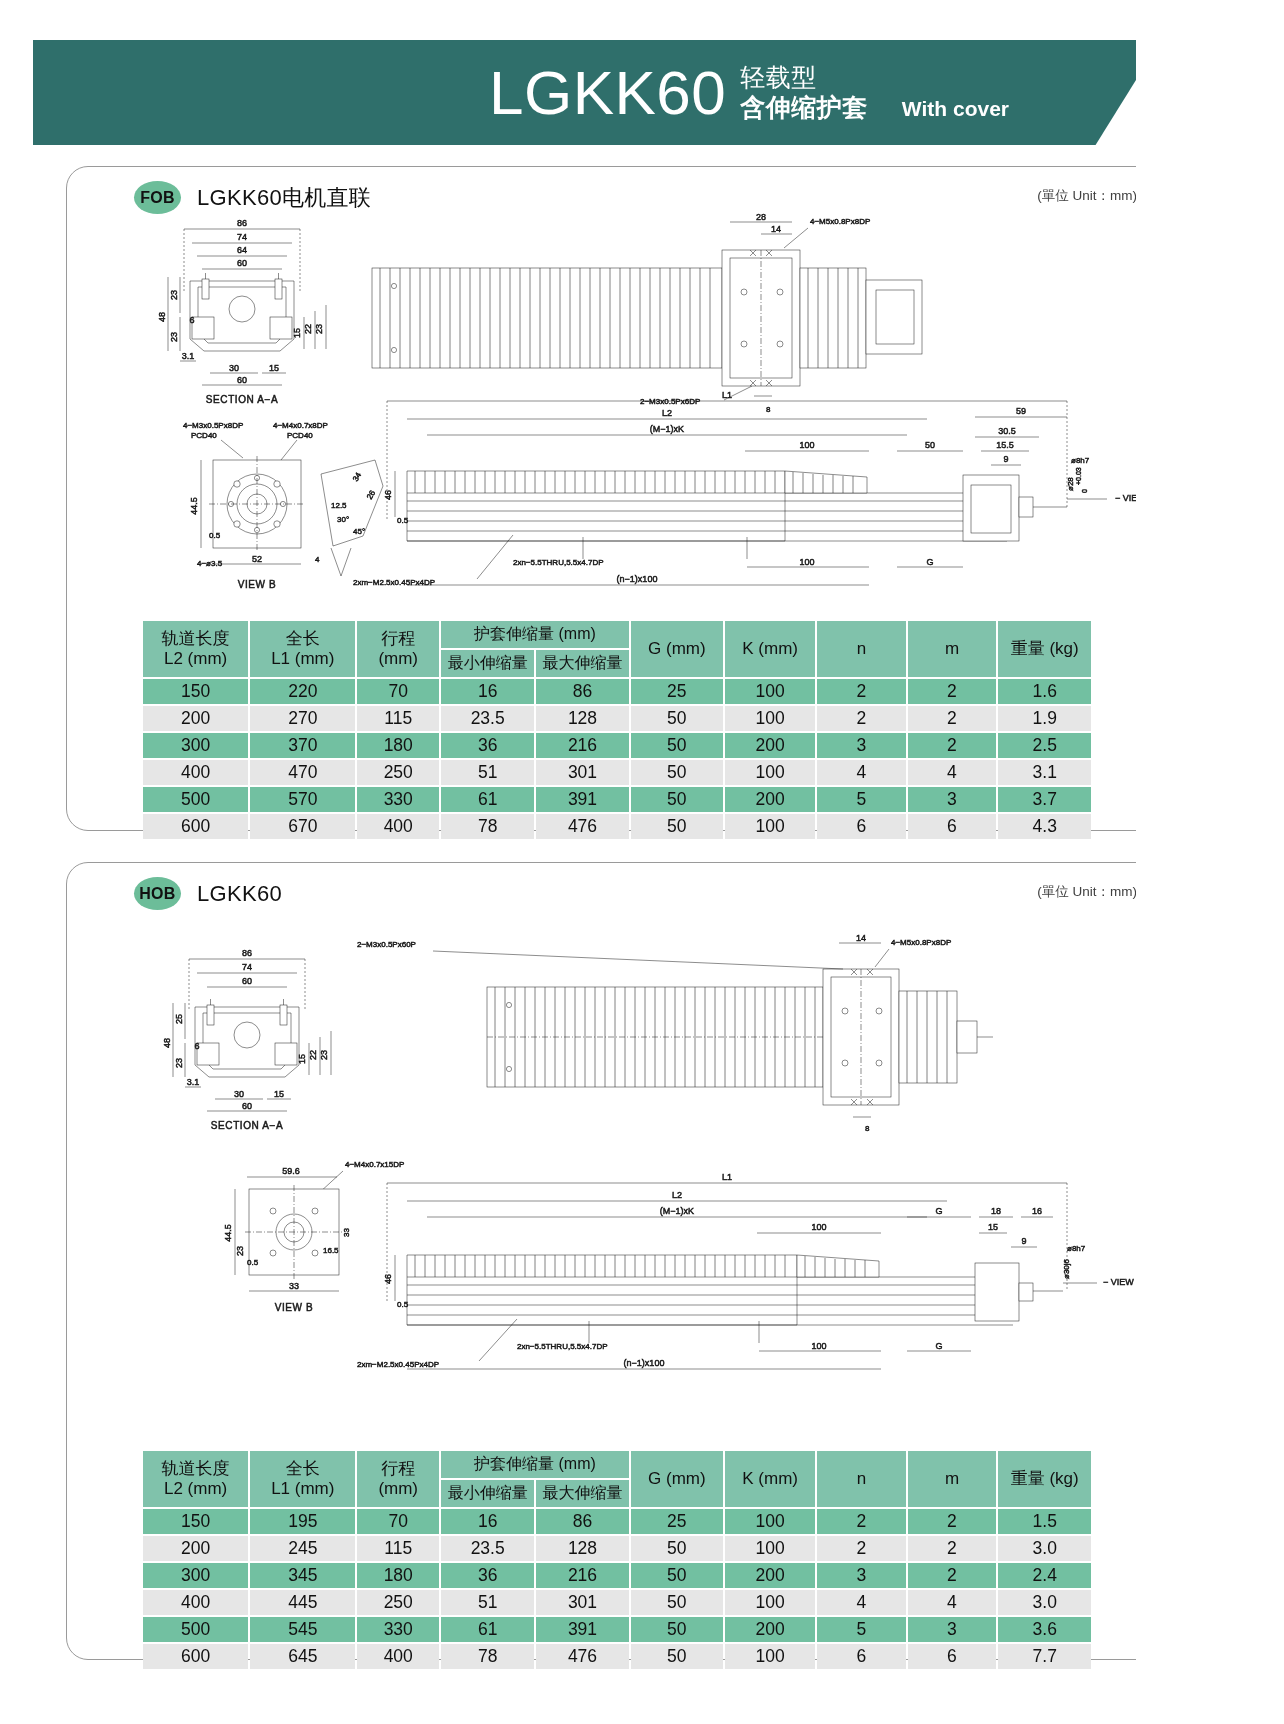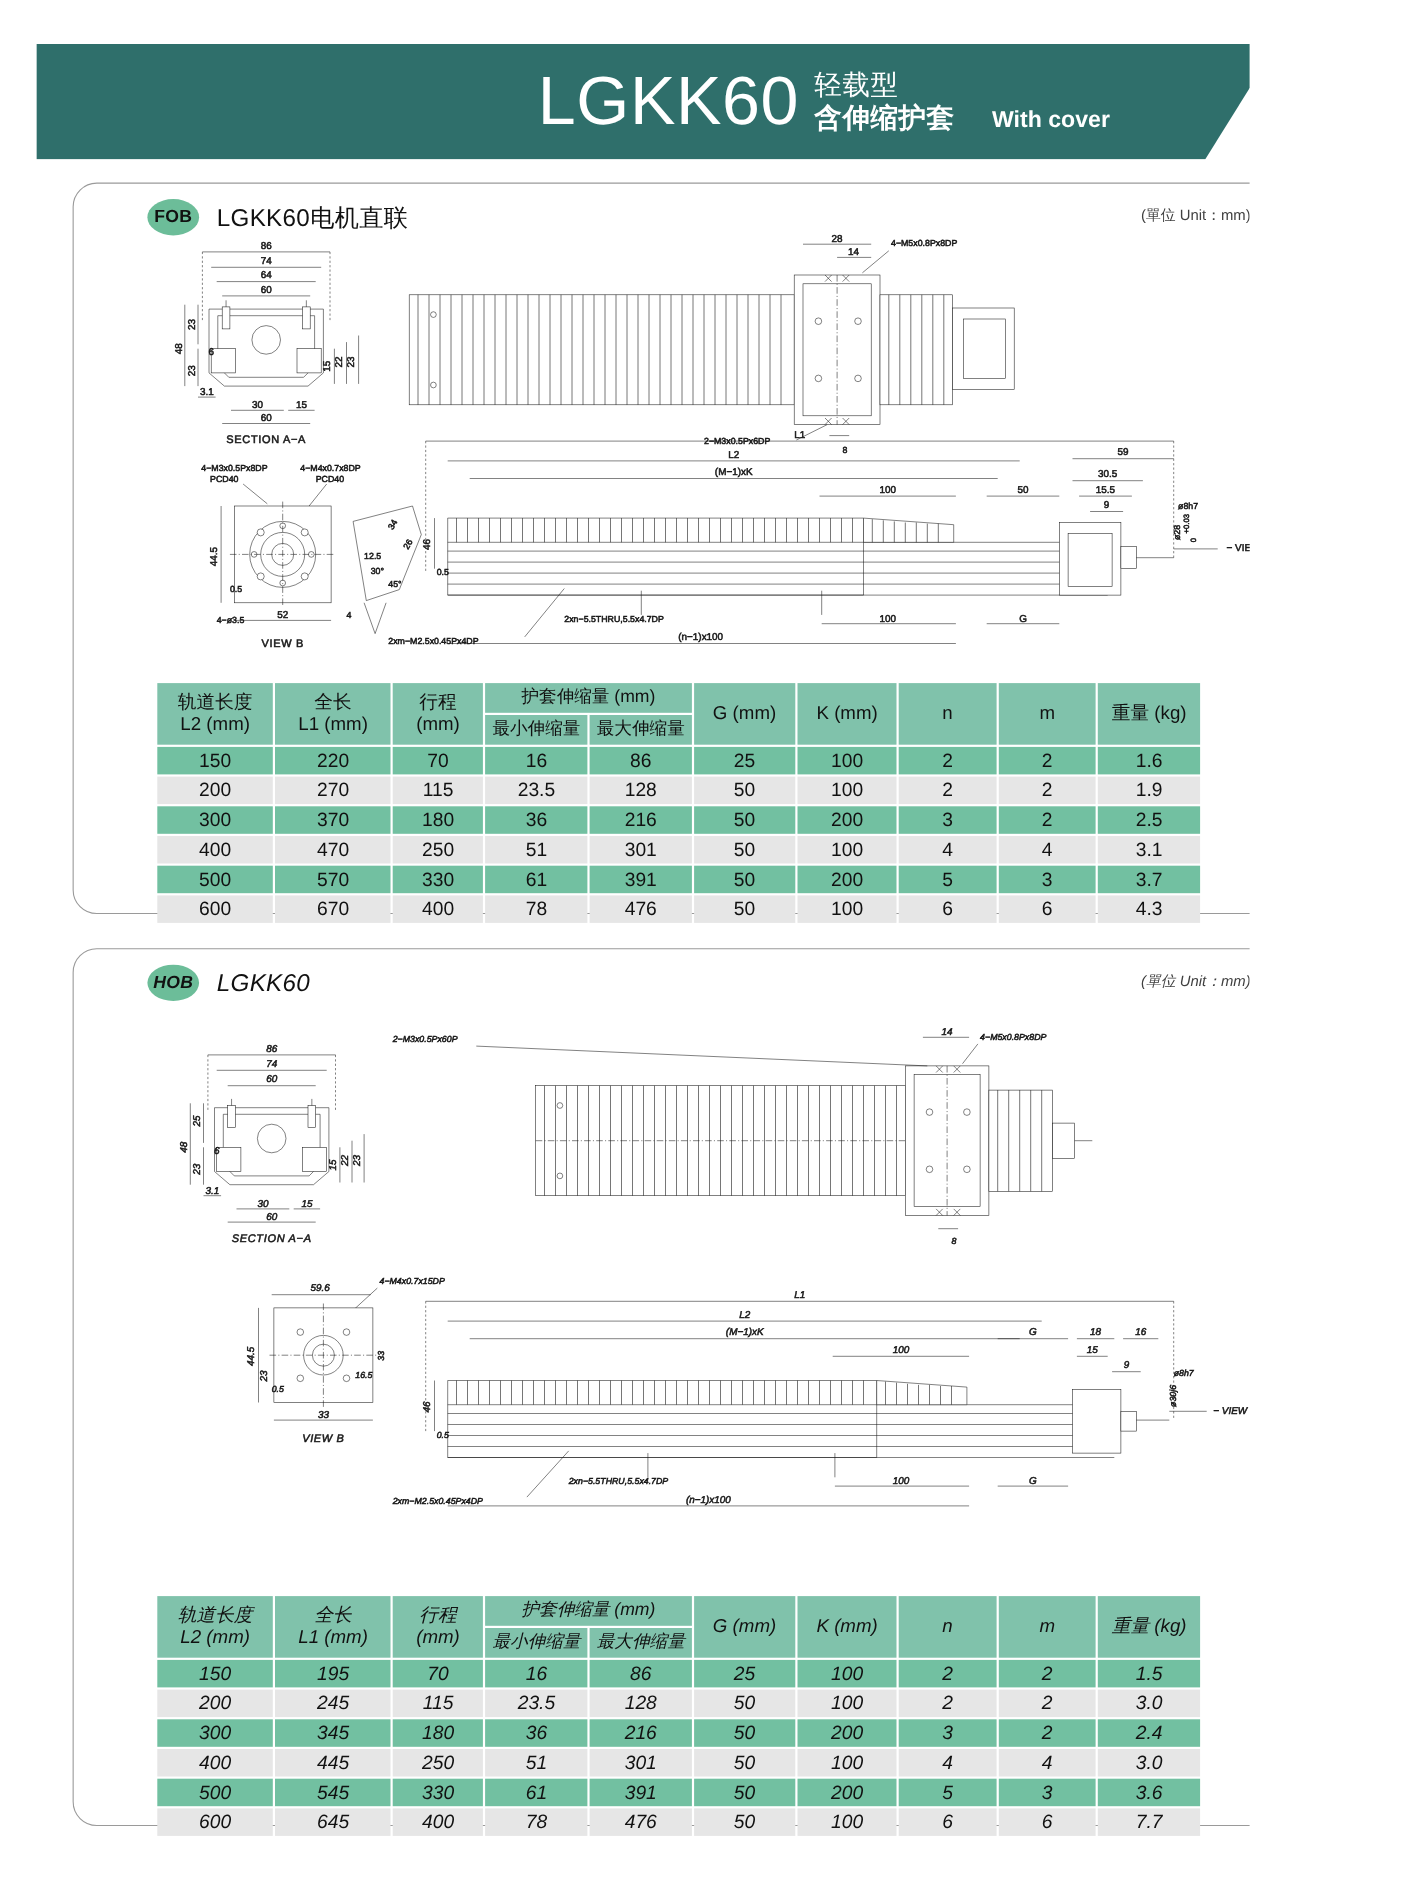--- a/index.html
+++ b/index.html
@@ -20,21 +20,21 @@
     color:#fff;padding-bottom:2px;}
   .banner-sub-1{font-size:25px;line-height:1.12;letter-spacing:.5px;}
   .banner-sub-2{font-size:25px;line-height:1.12;letter-spacing:.5px;
     display:flex;align-items:baseline;font-weight:bold;}
   .banner-sub-2 .en{font-size:21px;letter-spacing:0;margin-left:34px;}
 
   
   .card{position:absolute;left:66px;width:1096px;border:1px solid #9a9a9a;
     border-radius:22px;background:#fff;}
   #card-fob{top:166px;height:665px;}
-  #card-hob{top:862px;height:798px;font-style:italic;}
+  #card-hob{top:862px;height:798px;}
 
   .card-head{position:absolute;left:22px;top:14px;display:flex;align-items:center;gap:16px;margin-left:45px;}
   .badge{width:47px;height:33px;border-radius:50%;background:#6cbd99;
     display:flex;align-items:center;justify-content:center;
     font-size:16px;font-weight:700;color:#111;letter-spacing:.3px;}
   .card-title{font-size:22px;color:#111;letter-spacing:.3px;}
   .unit-note{position:absolute;right:24px;top:20px;font-size:13.5px;color:#404040;}
 
   
   .dwg{position:absolute;}

